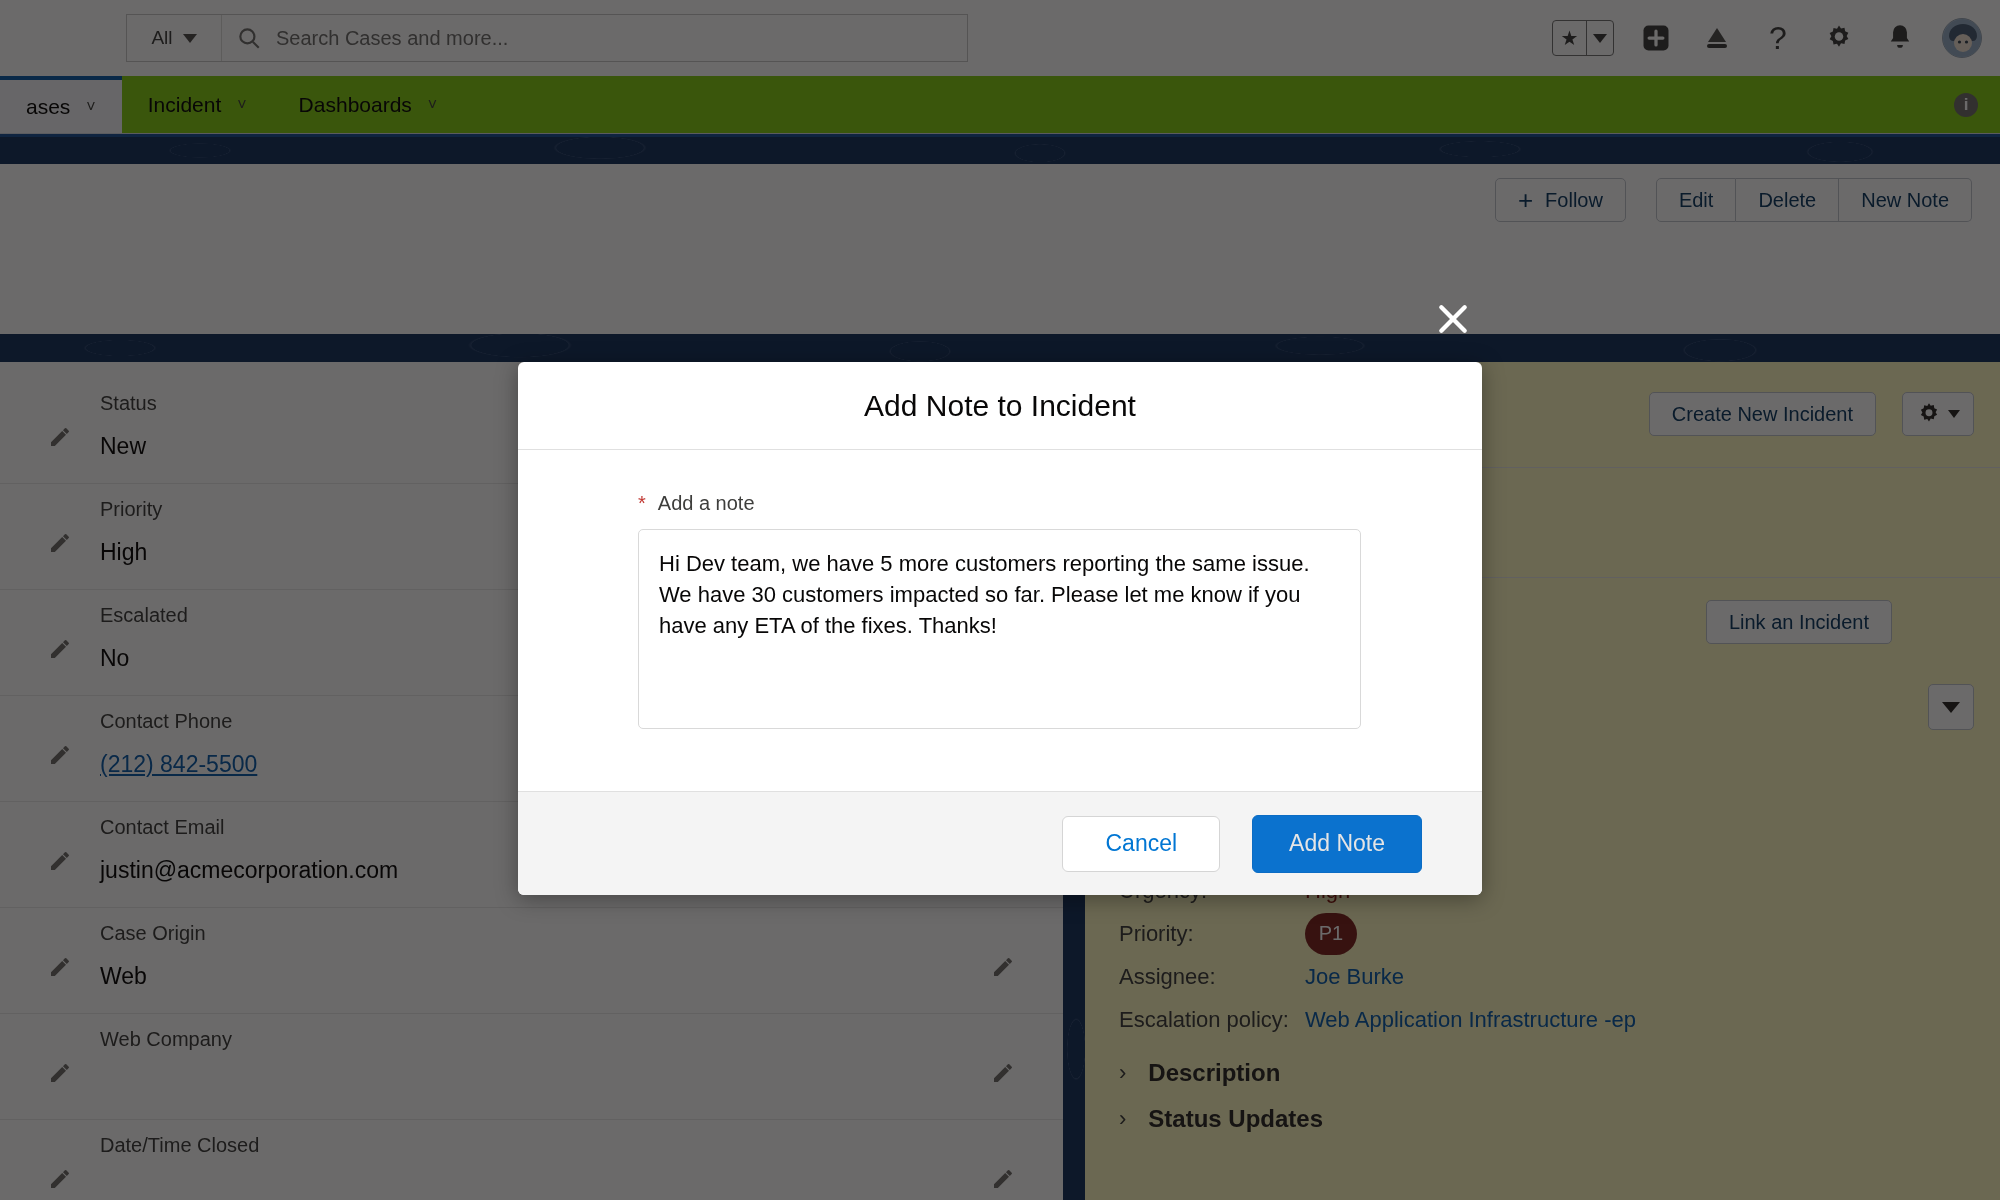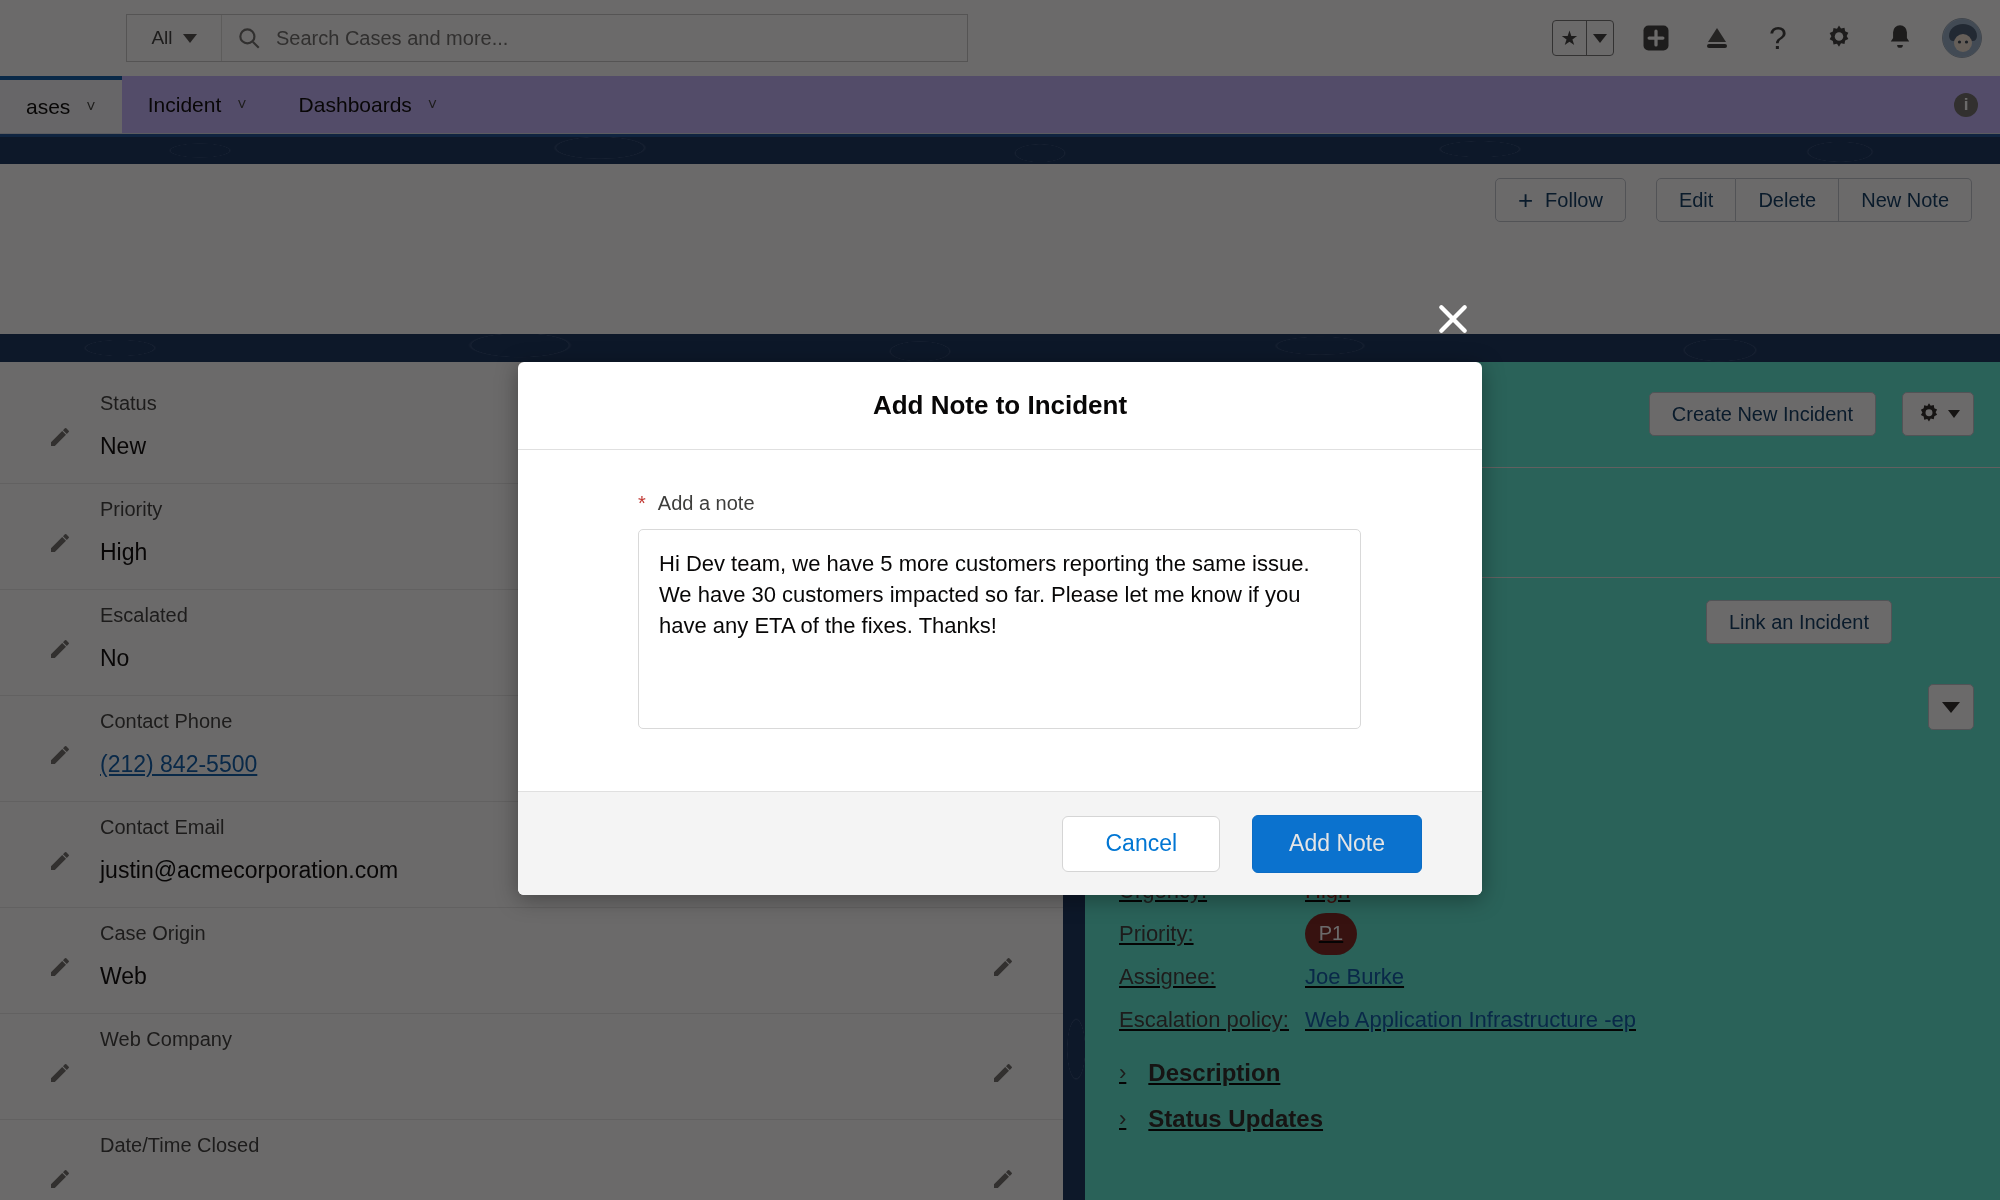--- a/index.html
+++ b/index.html
@@ -53,21 +53,21 @@
   .icon-btn { width: 38px; height: 38px; display:flex; align-items:center; justify-content:center;
               color: #3e3e3c; }
   .avatar {
     width: 40px; height: 40px; border-radius: 50%; overflow: hidden;
     background: #b0c4de; border: 1px solid #9aa7b5; position: relative;
   }
 
   
   .navbar {
     position: absolute; left: 0; top: 76px; width: 2000px; height: 58px;
-    background: #c4b5fd; display: flex; align-items: stretch;
+    background: #84cc16; display: flex; align-items: stretch;
     border-bottom: 1px solid #d8dde6;
   }
   .nav-item {
     display: flex; align-items: center; gap: 16px; padding: 0 26px;
     font-size: 21px; color: #080707; position: relative;
   }
   .nav-item.active { border-top: 4px solid #0b5cab; background: #f4f6f9; }
   .chev { font-size: 16px; color: #3e3e3c; }
   .nav-info {
     position: absolute; right: 22px; top: 50%; transform: translateY(-50%);
@@ -135,21 +135,21 @@
     width: 1063px; background: #ffffff; padding: 0 0 0 0; position: relative;
   }
   .col-gap { width: 22px; background: #16325c; position: relative; }
   .col-gap::after {
     content:""; position:absolute; inset:0; opacity:.25;
     background:
       radial-gradient(ellipse 16px 70px at 50% 12%, transparent 48%, #7a96bd 49%, transparent 52%),
       radial-gradient(ellipse 14px 90px at 40% 46%, transparent 48%, #7a96bd 49%, transparent 52%),
       radial-gradient(ellipse 18px 60px at 60% 82%, transparent 48%, #7a96bd 49%, transparent 52%);
   }
-  .right-col { flex: 1; background: #5eead4; position: relative; text-decoration: underline; }
+  .right-col { flex: 1; background: #fef9c3; position: relative; }
 
   
   .fields { padding-top: 16px; }
   .field-row {
     position: relative; display: flex; align-items: flex-start;
     padding: 14px 20px 10px 100px; min-height: 106px;
     border-bottom: 1px solid #e8e8e8;
   }
   .field-row .pencil {
     position: absolute; left: 48px; bottom: 30px;
@@ -223,21 +223,21 @@
     position: absolute; z-index: 60;
     left: 518px; top: 362px; width: 964px; height: 533px;
     background: #ffffff; border-radius: 6px;
     box-shadow: 0 4px 22px rgba(0,0,0,0.35);
     display: flex; flex-direction: column; overflow: hidden;
   }
   .modal-header {
     height: 88px; display: flex; align-items: center; justify-content: center;
     border-bottom: 1px solid #e0e0e0;
   }
-  .modal-title { font-size: 26px; color: #080707; font-weight: bold; }
+  .modal-title { font-size: 30px; color: #080707; font-weight: normal; }
   .modal-body { flex: 1; padding: 42px 120px 0 120px; }
   .field-lbl-row { display: flex; align-items: baseline; gap: 12px; margin-bottom: 14px; }
   .req-star { color: #c23934; font-size: 20px; }
   .field-lbl { font-size: 20px; color: #3e3e3c; }
   .note-area {
     width: 723px; height: 200px; border: 1px solid #d9d9d9; border-radius: 5px;
     padding: 18px 20px; font-size: 22px; line-height: 1.42; color: #080707;
     font-family: "Liberation Sans", sans-serif; resize: none; outline: none;
     background: #ffffff;
   }

